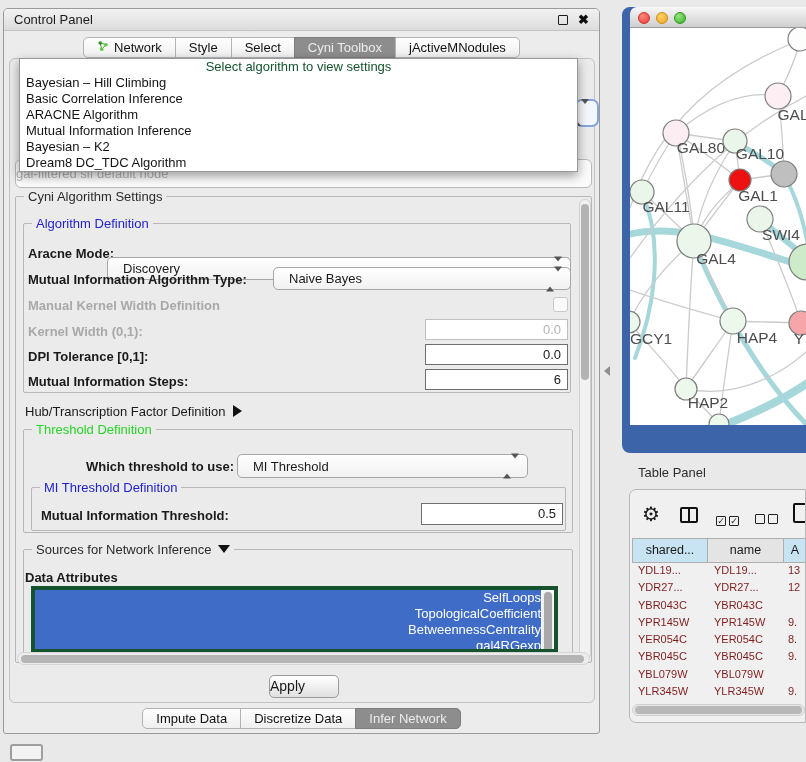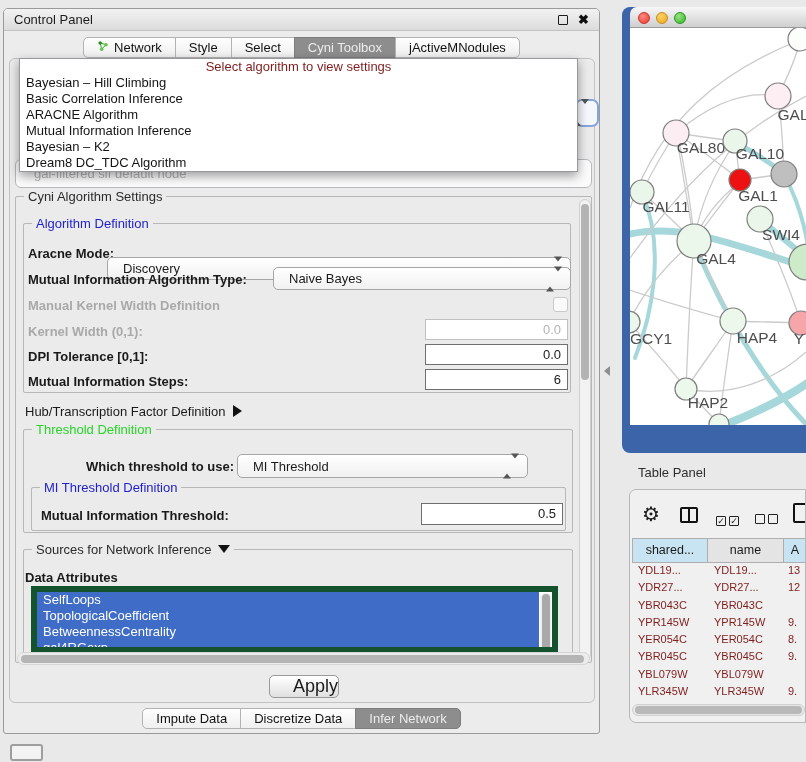--- a/index.html
+++ b/index.html
@@ -25,26 +25,26 @@
   .tab:last-child  { border-radius:0 5px 5px 0; }
   .tab.selected { background:#8d8d8d; color:#ececec; border-color:#7d7d7d; }
 
   .outer-panel { position:absolute; left:5px; top:49px; width:586px; height:645px;
     border:1px solid #c2c2c2; border-radius:6px; background:#ebebeb; }
 
   
   .popup { position:absolute; left:15px; top:49px; width:559px; z-index:40; background:#fff;
     border:1px solid #98989c; box-shadow:0 4px 10px rgba(0,0,0,.38); }
   .popup-row { height:16px; line-height:16px; font-size:13px; padding-left:6px; color:#141414; white-space:nowrap; }
-  .popup-row.placeholder { color:#7f1d1d; text-align:center; padding-left:0; }
+  .popup-row.placeholder { color:#14532d; text-align:center; padding-left:0; }
   .popup-row.bold { font-weight:normal; }
 
   .ghost-combo { position:absolute; left:11px; top:150px; width:577px; height:29px; z-index:10;
     border:1px solid #b9b9bd; border-radius:6px; background:#fbfbfb; color:#b4b4b4;
-    font-size:13px; line-height:27px; padding-left:18px; }
+    font-size:13px; line-height:27px; }
   .combo-fragment { position:absolute; left:571px; top:90px; width:24px; height:28px; z-index:12;
     border:2px solid #86a5db; border-radius:7px; background:#f4f7fc; }
 
   
   .group { position:absolute; border:1px solid #b7b7b7; border-radius:2px; }
   .group-title { position:absolute; top:-8px; left:8px; background:#ebebeb; padding:0 4px;
     font-size:13px; white-space:nowrap; }
   .t-dark  { color:#2b2b2b; }
   .t-blue  { color:#2222cc; }
   .t-green { color:#27d427; }
@@ -72,33 +72,33 @@
   .arrow-right { display:inline-block; width:0; height:0; border-top:6px solid transparent;
     border-bottom:6px solid transparent; border-left:9px solid #111; margin-left:8px; vertical-align:-1px; }
   .arrow-down { display:inline-block; width:0; height:0; border-left:6px solid transparent;
     border-right:6px solid transparent; border-top:8px solid #111; margin-left:6px; vertical-align:1px; }
 
   .vscroll { position:absolute; left:575px; top:190px; width:12px; height:461px;
     background:#f2f2f2; border:1px solid #d0d0d0; border-radius:6px; }
   .vscroll .thumb { position:absolute; left:1px; top:4px; width:8px; height:176px; background:#b3b3b3; border-radius:4px; }
 
   .listbox { position:absolute; left:27px; top:577px; width:527px; height:67px;
-    background:#fff; border:6px solid #14532d; overflow:hidden; }
+    background:#fff; border:4px solid #14532d; overflow:hidden;text-align:right; }
   .list-item { height:16px; line-height:16px; font-size:13px; color:#fff; background:#3e6cc7;
     padding-left:6px; margin-right:13px; white-space:nowrap; }
   .list-scroll { position:absolute; right:1px; top:1px; width:11px; height:63px; background:#efefef; border-radius:5px; }
   .list-scroll .thumb { position:absolute; left:1.5px; top:1px; width:8px; height:60px; background:#a9a9a9; border-radius:4px; }
 
   .hscroll { position:absolute; left:13px; top:643px; width:573px; height:13px;
     background:#ececec; border:1px solid #d5d5d5; border-radius:7px; }
   .hscroll .thumb { position:absolute; left:3px; top:2px; width:563px; height:8px; background:#b5b5b5; border-radius:4px; }
 
   .apply-btn { position:absolute; left:265px; top:666px; width:70px; height:23px;
     border:1px solid #9a9a9a; border-radius:5px; background:linear-gradient(#ffffff,#e0e0e0);
-    font-size:18px; text-align:right; line-height:21px; }
+    font-size:14px; text-align:left; line-height:21px; }
 
   
   #network-window { position:absolute; left:622px; top:7px; width:184px; height:446px;
     background:#3b64a9; border-radius:8px 0 0 8px; }
   .net-titlebar { position:absolute; left:8px; top:0; width:176px; height:21px;
     background:linear-gradient(#f7f7f7,#cfcfcf); border-radius:7px 0 0 0; border-bottom:1px solid #9a9a9a; }
   .light { position:absolute; top:4.5px; width:12px; height:12px; border-radius:50%; }
   .net-canvas { position:absolute; left:8px; top:21px; width:176px; height:397px; background:#fff; overflow:hidden; }
 
   

